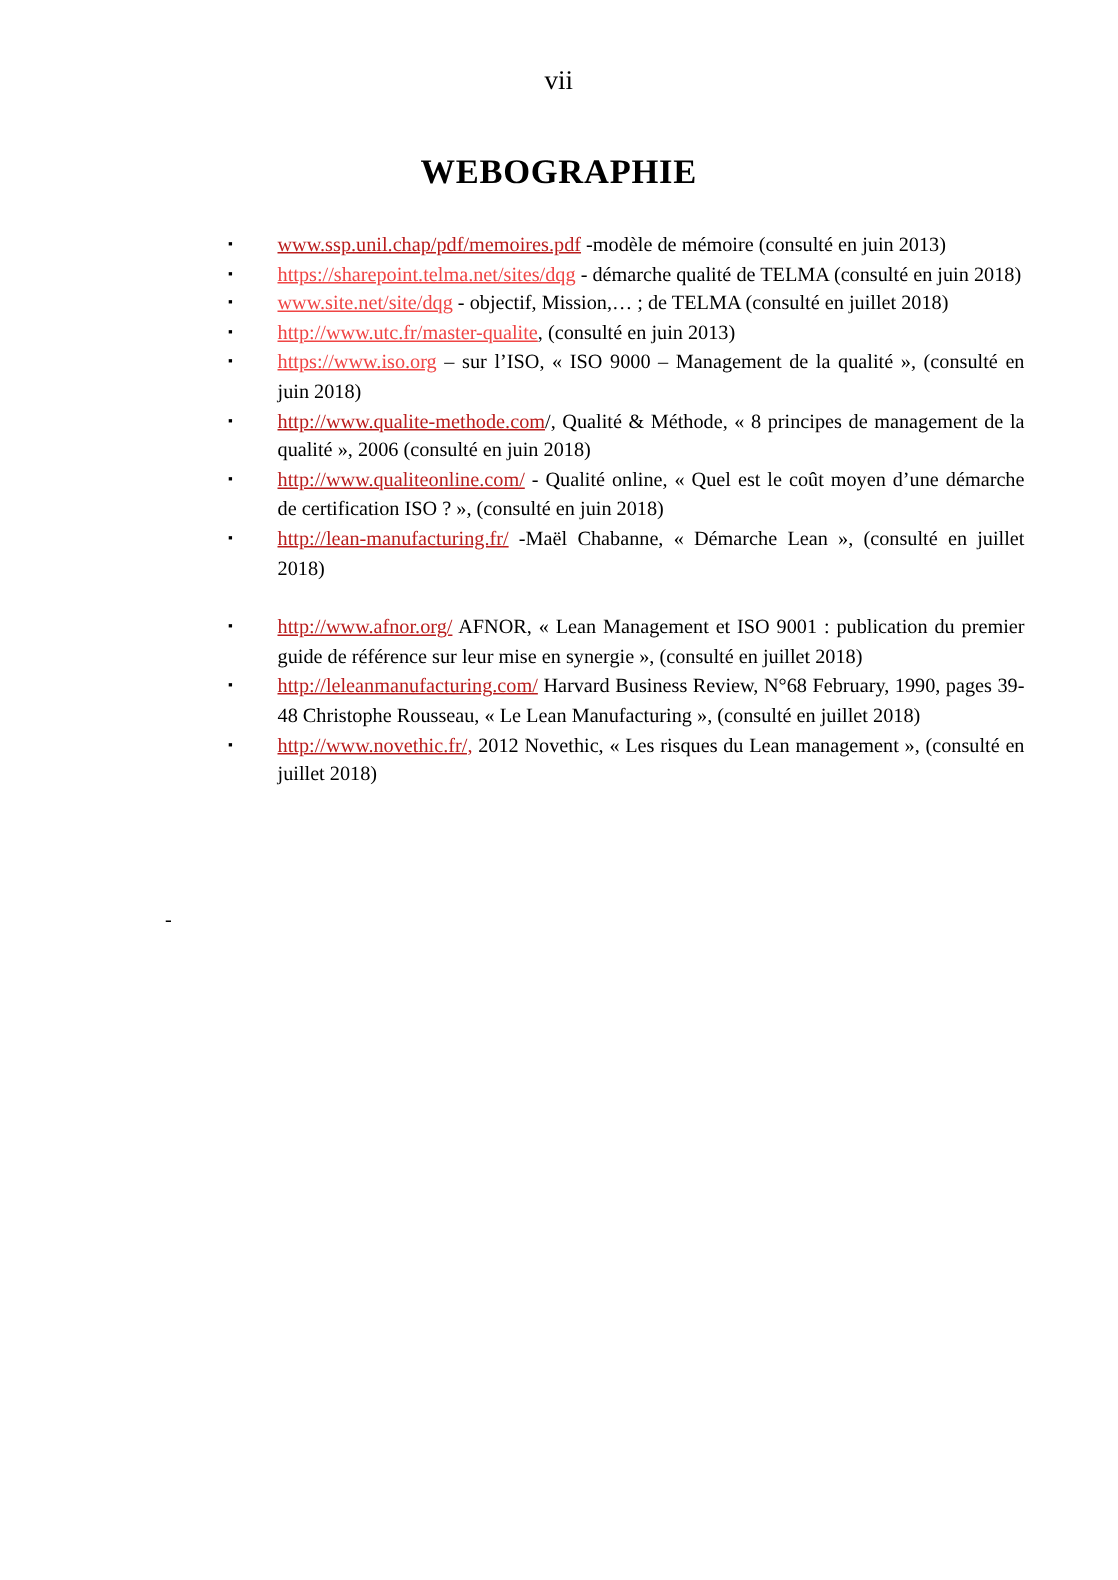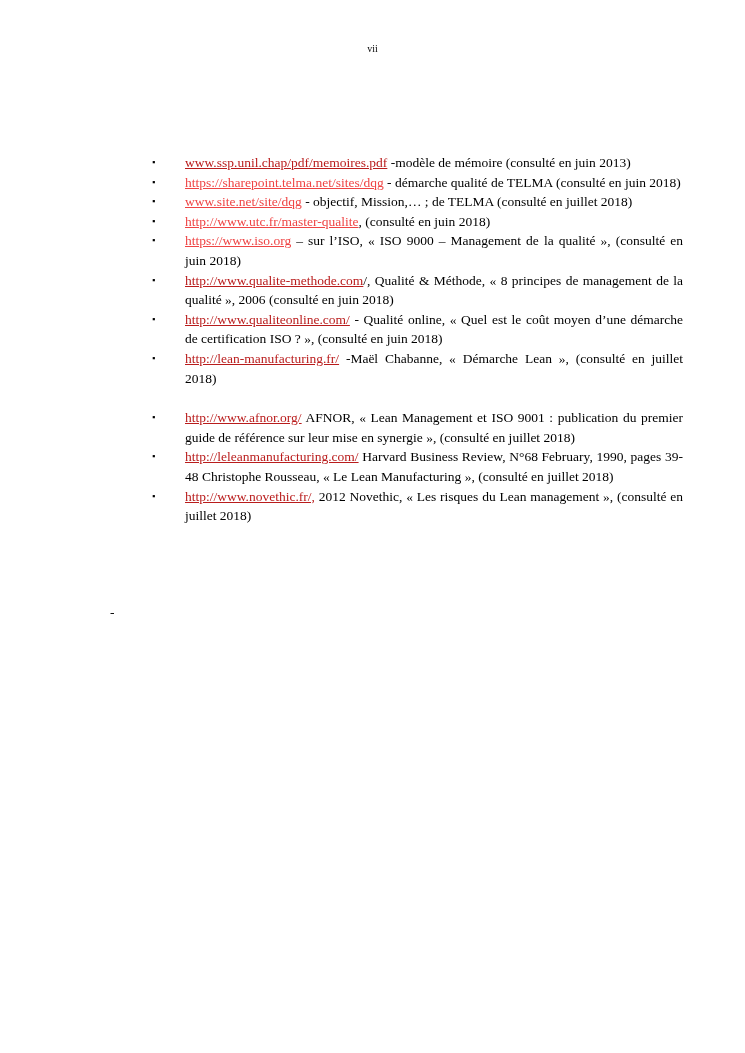--- a/index.html
+++ b/index.html
@@ -15,21 +15,21 @@
     font-family: "Liberation Serif", serif;
     color: #000000;
     overflow: hidden;
   }
   .page-number {
     position: absolute;
     top: 43px;
     left: 0;
     width: 100%;
     text-align: center;
-    font-size: 10px;
+    font-size: 18px;
   }
   .doc-title {
     position: absolute;
     top: 87px;
     left: 0;
     width: 100%;
     text-align: center;
     font-size: 23px;
     font-weight: bold;
     letter-spacing: 0.5px;
@@ -76,41 +76,42 @@
     font-size: 13.5px;
   }
 </style>
 </head>
 <body>
 
 <div class="page">
 
   <div class="page-number">vii</div>
 
+  <h1 class="doc-title">WEBOGRAPHIE</h1>
 
   <ul class="web-list">
 
     <li class="entry">
       <span class="bullet">▪</span>
       <a class="link" data-color="black">www.ssp.unil.chap/pdf/memoires.pdf</a><span>  -modèle de mémoire  (consulté en juin 2013)</span>
     </li>
 
     <li class="entry">
       <span class="bullet">▪</span>
       <a class="link" data-color="blue">https://sharepoint.telma.net/sites/dqg</a><span> - démarche qualité de TELMA (consulté en juin 2018)</span>
     </li>
 
     <li class="entry">
       <span class="bullet">▪</span>
       <a class="link" data-color="blue">www.site.net/site/dqg</a><span>  - objectif, Mission,… ; de TELMA  (consulté en juillet 2018)</span>
     </li>
 
     <li class="entry">
       <span class="bullet">▪</span>
-      <a class="link" data-color="blue">http://www.utc.fr/master-qualite</a><span>, (consulté en juin 2018)</span>
+      <a class="link" data-color="blue">http://www.utc.fr/master-qualite</a><span>, (consulté en juin 2013)</span>
     </li>
 
     <li class="entry">
       <span class="bullet">▪</span>
       <a class="link" data-color="blue">https://www.iso.org</a><span> – sur l’ISO, « ISO 9000 – Management de la qualité », (consulté en juin 2018)</span>
     </li>
 
     <li class="entry">
       <span class="bullet">▪</span>
       <a class="link" data-color="black">http://www.qualite-methode.com</a><span>/, Qualité &amp; Méthode, « 8 principes de management de la qualité », 2006 (consulté en juin 2018)</span>

